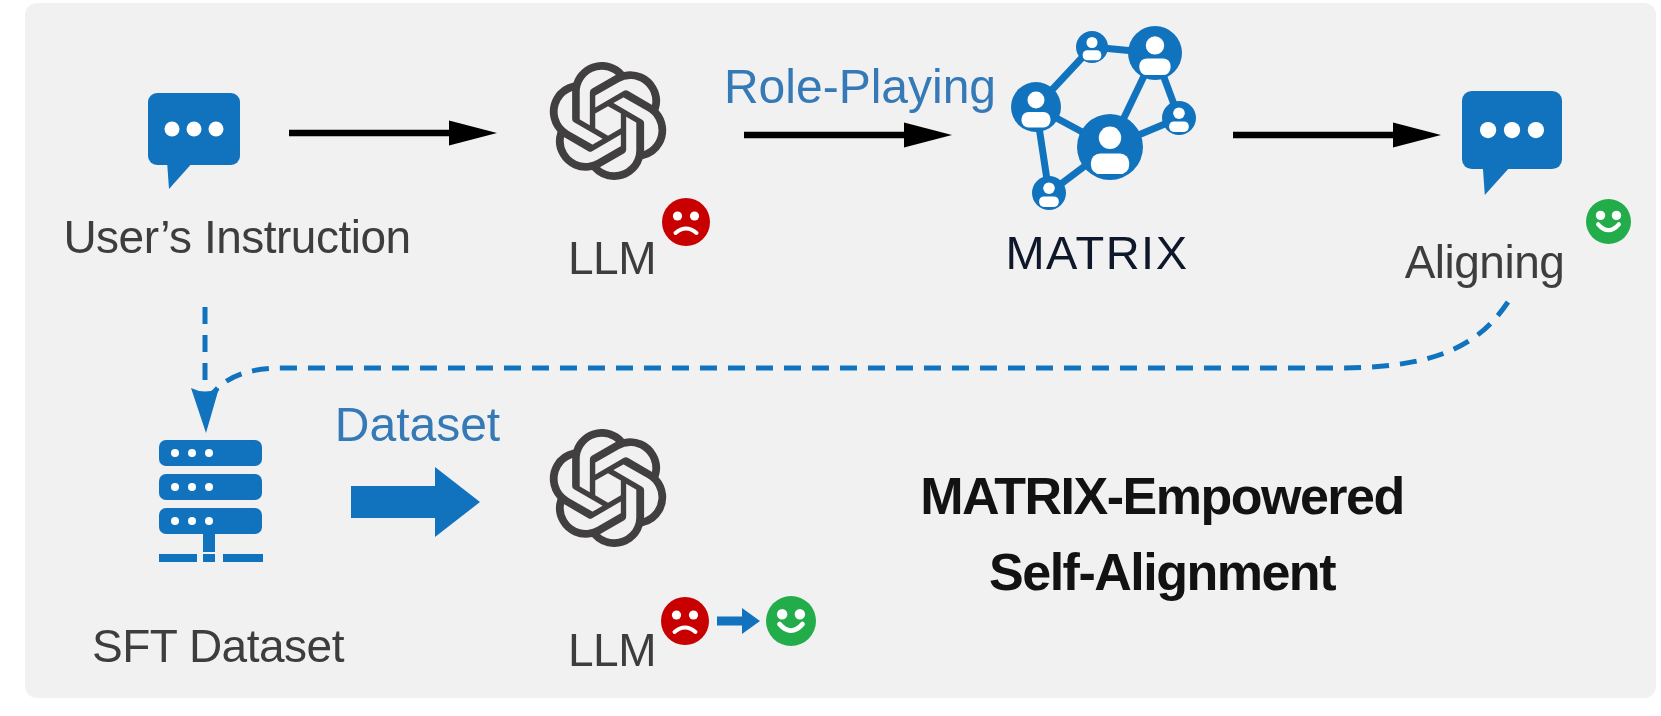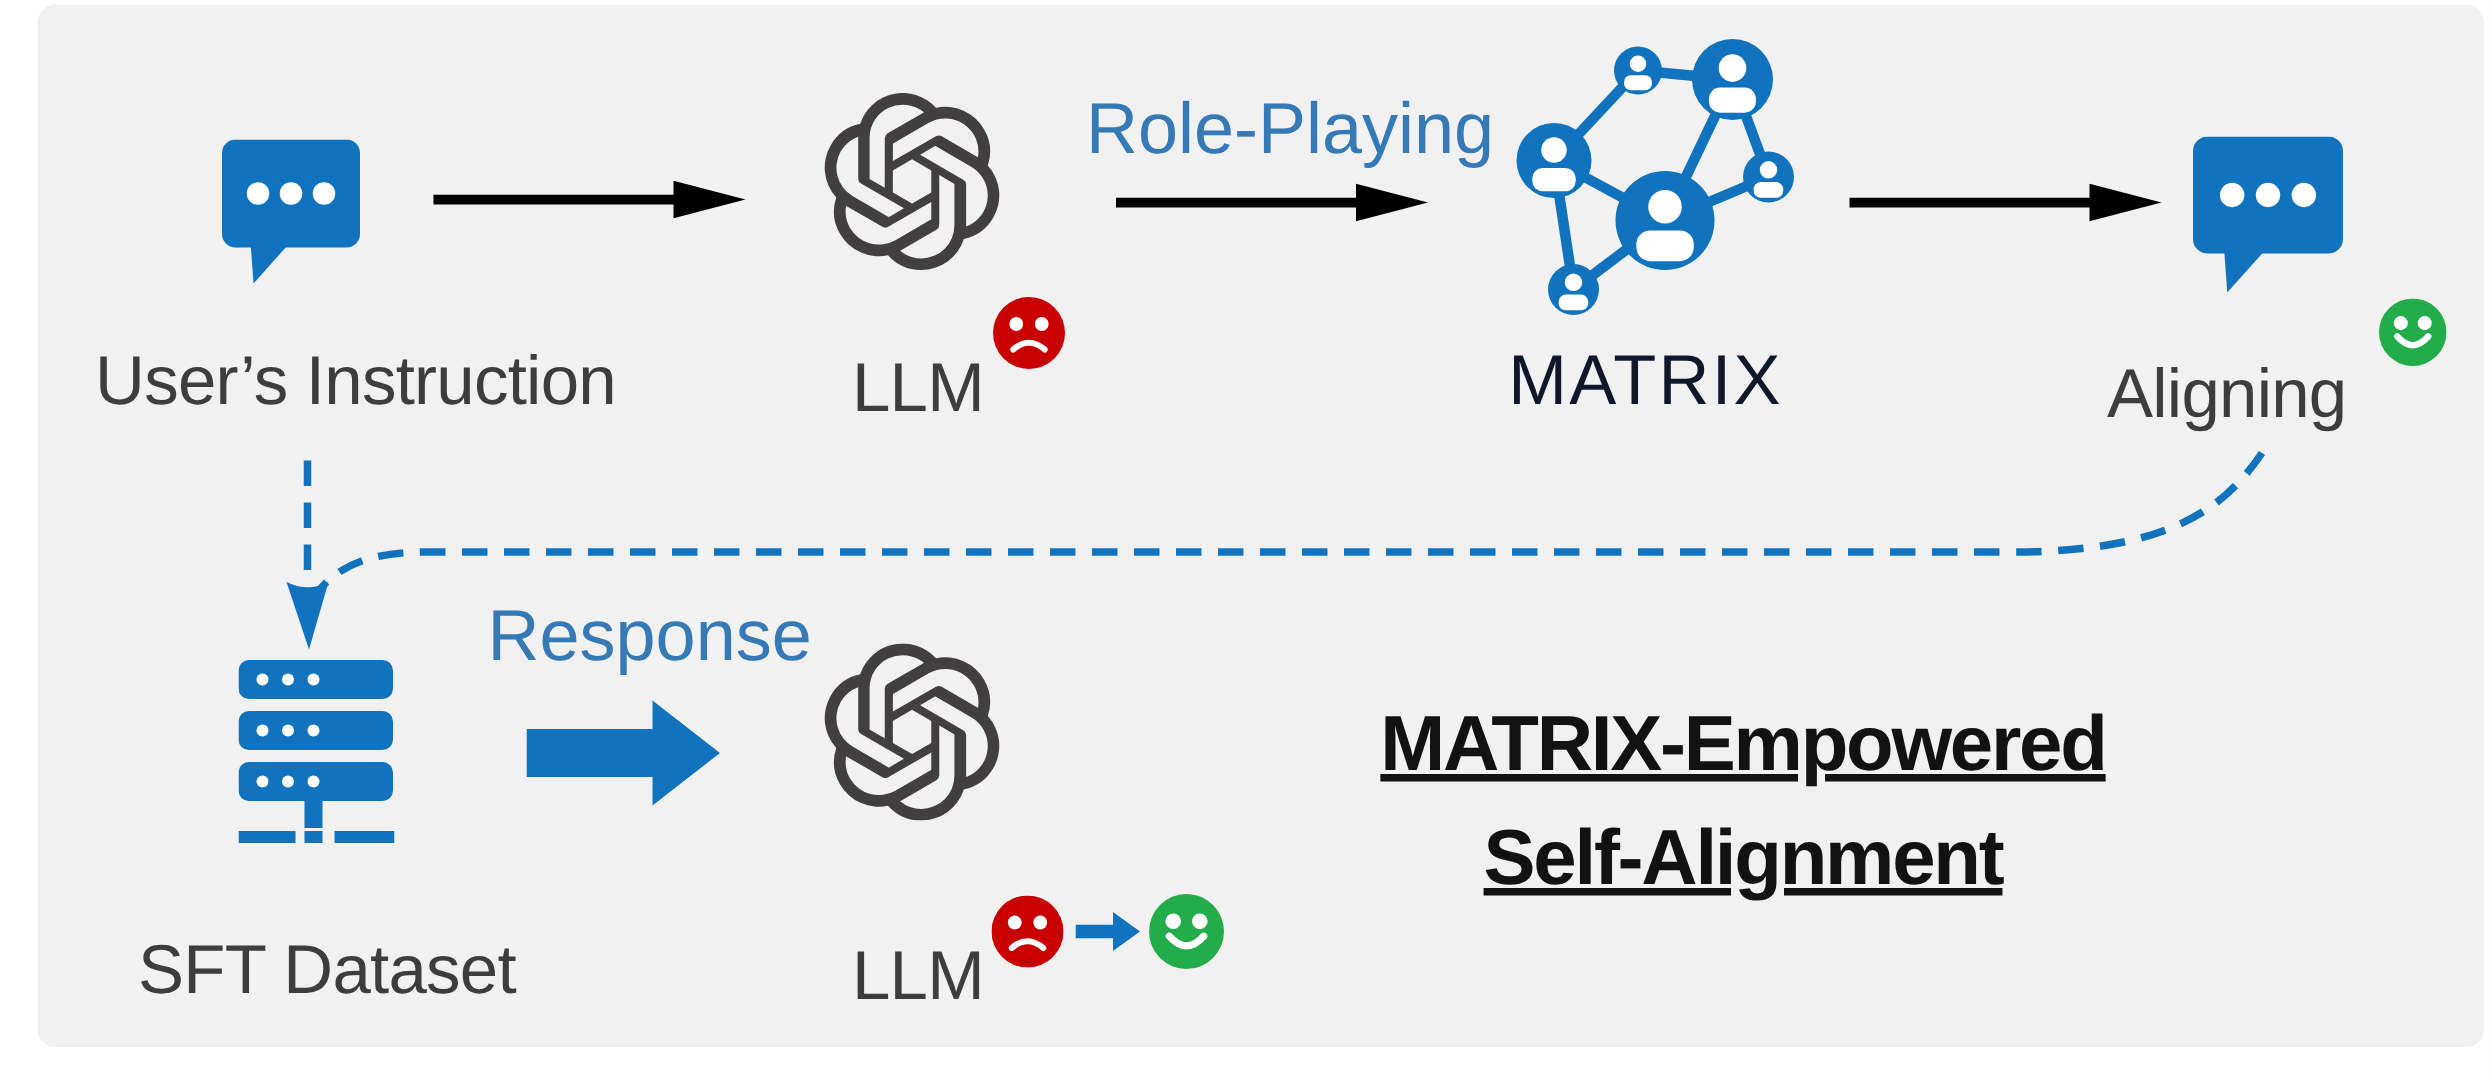--- a/index.html
+++ b/index.html
@@ -16,21 +16,21 @@
   .stage{position:relative;width:1661px;height:716px;background:#ffffff;overflow:hidden;
          font-family:"Liberation Sans", sans-serif;}
   .panel{position:absolute;left:25px;top:3px;width:1631px;height:695px;
          background:var(--panel-bg);border-radius:12px;}
   .abs{position:absolute;}
   .lbl{color:var(--label-gray);font-size:46px;letter-spacing:-0.5px;text-align:center;
        white-space:nowrap;line-height:1.05;}
   .lbl-blue{color:var(--text-blue);font-size:48px;text-align:center;white-space:nowrap;line-height:1.05;}
   .lbl-bold{font-weight:normal;color:#0f172a;letter-spacing:1.5px;}
   .title{color:var(--title-black);font-weight:bold;font-size:52px;letter-spacing:-1.5px;
-         text-align:center;line-height:76px;white-space:nowrap;text-decoration:underline;}
+         text-align:center;line-height:76px;white-space:nowrap;}
   
   .fb{fill:var(--icon-blue);} .sb{stroke:var(--icon-blue);}
   .fw{fill:#ffffff;} .sw{stroke:#ffffff;}
   .fk{fill:var(--arrow-black);} .sk{stroke:var(--arrow-black);}
   .fr{fill:var(--sad-red);} .fg{fill:var(--happy-green);}
   .fdark{fill:#413F3F;}
   .none{fill:none;}
 </style>
 </head>
 <body>
@@ -38,21 +38,21 @@
 <div class="stage">
   <div class="panel"></div>
 
   <svg class="abs" style="left:148px;top:93px;" width="92" height="96" viewBox="0 0 92 96">
     <rect class="fb" x="0" y="0" width="92" height="72" rx="9"></rect>
     <polygon class="fb" points="19,68 46,68 21,96"></polygon>
     <circle class="fw" cx="24" cy="36" r="7.5"></circle>
     <circle class="fw" cx="46" cy="36" r="7.5"></circle>
     <circle class="fw" cx="68" cy="36" r="7.5"></circle>
   </svg>
-  <div class="abs lbl" style="left:30px;top:229px;width:414px;">User’s Instruction</div>
+  <div class="abs lbl" style="left:30px;top:213px;width:414px;">User’s Instruction</div>
 
   <svg class="abs" style="left:286px;top:117px;" width="212" height="32" viewBox="0 0 212 32">
     <line class="sk" x1="3" y1="16" x2="166" y2="16" stroke-width="6.5"></line>
     <polygon class="fk" points="163,3.5 211,16 163,28.5"></polygon>
   </svg>
 
   <svg class="abs" style="left:549px;top:62px;" width="118" height="118" viewBox="0 0 24 24">
     <path class="fdark" d="M22.2819 9.8211a5.9847 5.9847 0 0 0-.5157-4.9108 6.0462 6.0462 0 0 0-6.5098-2.9A6.0651 6.0651 0 0 0 4.9807 4.1818a5.9847 5.9847 0 0 0-3.9977 2.9 6.0462 6.0462 0 0 0 .7427 7.0966 5.98 5.98 0 0 0 .511 4.9107 6.051 6.051 0 0 0 6.5146 2.9001A5.9847 5.9847 0 0 0 13.2599 24a6.0557 6.0557 0 0 0 5.7718-4.2058 5.9894 5.9894 0 0 0 3.9977-2.9001 6.0557 6.0557 0 0 0-.7475-7.0729zm-9.022 12.6081a4.4755 4.4755 0 0 1-2.8764-1.0408l.1419-.0804 4.7783-2.7582a.7948.7948 0 0 0 .3927-.6813v-6.7369l2.02 1.1686a.071.071 0 0 1 .038.052v5.5826a4.504 4.504 0 0 1-4.4945 4.4944zm-9.6607-4.1254a4.4708 4.4708 0 0 1-.5346-3.0137l.142.0852 4.783 2.7582a.7712.7712 0 0 0 .7806 0l5.8428-3.3685v2.3324a.0804.0804 0 0 1-.0332.0615L9.74 19.9502a4.4992 4.4992 0 0 1-6.1408-1.6464zM2.3408 7.8956a4.485 4.485 0 0 1 2.3655-1.9728V11.6a.7664.7664 0 0 0 .3879.6765l5.8144 3.3543-2.0201 1.1685a.0757.0757 0 0 1-.071 0l-4.8303-2.7865A4.504 4.504 0 0 1 2.3408 7.8956zm16.5963 3.8558L13.1038 8.364 15.1192 7.2a.0757.0757 0 0 1 .071 0l4.8303 2.7913a4.4944 4.4944 0 0 1-.6765 8.1042v-5.6772a.79.79 0 0 0-.407-.667zm2.0107-3.0231l-.142-.0852-4.7735-2.7818a.7759.7759 0 0 0-.7854 0L9.409 9.2297V6.8974a.0662.0662 0 0 1 .0284-.0615l4.8303-2.7866a4.4992 4.4992 0 0 1 6.6802 4.66zM8.3065 12.863l-2.02-1.1638a.0804.0804 0 0 1-.038-.0567V6.0742a4.4992 4.4992 0 0 1 7.3757-3.4537l-.142.0805L8.704 5.459a.7948.7948 0 0 0-.3927.6813zm1.0976-2.3654l2.602-1.4998 2.6069 1.4998v2.9994l-2.5974 1.4997-2.6067-1.4997z"></path>
   </svg>
 
@@ -150,21 +150,21 @@
         <circle cx="33" cy="81" r="4"></circle>
         <circle cx="50" cy="81" r="4"></circle>
     </g>
     <rect class="fb" x="44" y="94" width="12" height="18"></rect>
     <rect class="fb" x="0" y="114" width="38" height="8"></rect>
     <rect class="fb" x="44" y="114" width="12" height="8"></rect>
     <rect class="fb" x="64" y="114" width="40" height="8"></rect>
   </svg>
   <div class="abs lbl" style="left:58px;top:622px;width:320px;">SFT Dataset</div>
 
-  <div class="abs lbl-blue" style="left:325px;top:400px;width:185px;">Response</div>
+  <div class="abs lbl-blue" style="left:325px;top:400px;width:185px;">Dataset</div>
   <svg class="abs" style="left:351px;top:466px;" width="130" height="72" viewBox="0 0 130 72">
     <polygon class="fb" points="0,20 84,20 84,1 129,36 84,71 84,52 0,52"></polygon>
   </svg>
 
   <svg class="abs" style="left:549px;top:429px;" width="118" height="118" viewBox="0 0 24 24">
     <path class="fdark" d="M22.2819 9.8211a5.9847 5.9847 0 0 0-.5157-4.9108 6.0462 6.0462 0 0 0-6.5098-2.9A6.0651 6.0651 0 0 0 4.9807 4.1818a5.9847 5.9847 0 0 0-3.9977 2.9 6.0462 6.0462 0 0 0 .7427 7.0966 5.98 5.98 0 0 0 .511 4.9107 6.051 6.051 0 0 0 6.5146 2.9001A5.9847 5.9847 0 0 0 13.2599 24a6.0557 6.0557 0 0 0 5.7718-4.2058 5.9894 5.9894 0 0 0 3.9977-2.9001 6.0557 6.0557 0 0 0-.7475-7.0729zm-9.022 12.6081a4.4755 4.4755 0 0 1-2.8764-1.0408l.1419-.0804 4.7783-2.7582a.7948.7948 0 0 0 .3927-.6813v-6.7369l2.02 1.1686a.071.071 0 0 1 .038.052v5.5826a4.504 4.504 0 0 1-4.4945 4.4944zm-9.6607-4.1254a4.4708 4.4708 0 0 1-.5346-3.0137l.142.0852 4.783 2.7582a.7712.7712 0 0 0 .7806 0l5.8428-3.3685v2.3324a.0804.0804 0 0 1-.0332.0615L9.74 19.9502a4.4992 4.4992 0 0 1-6.1408-1.6464zM2.3408 7.8956a4.485 4.485 0 0 1 2.3655-1.9728V11.6a.7664.7664 0 0 0 .3879.6765l5.8144 3.3543-2.0201 1.1685a.0757.0757 0 0 1-.071 0l-4.8303-2.7865A4.504 4.504 0 0 1 2.3408 7.8956zm16.5963 3.8558L13.1038 8.364 15.1192 7.2a.0757.0757 0 0 1 .071 0l4.8303 2.7913a4.4944 4.4944 0 0 1-.6765 8.1042v-5.6772a.79.79 0 0 0-.407-.667zm2.0107-3.0231l-.142-.0852-4.7735-2.7818a.7759.7759 0 0 0-.7854 0L9.409 9.2297V6.8974a.0662.0662 0 0 1 .0284-.0615l4.8303-2.7866a4.4992 4.4992 0 0 1 6.6802 4.66zM8.3065 12.863l-2.02-1.1638a.0804.0804 0 0 1-.038-.0567V6.0742a4.4992 4.4992 0 0 1 7.3757-3.4537l-.142.0805L8.704 5.459a.7948.7948 0 0 0-.3927.6813zm1.0976-2.3654l2.602-1.4998 2.6069 1.4998v2.9994l-2.5974 1.4997-2.6067-1.4997z"></path>
   </svg>
   <div class="abs lbl" style="left:532px;top:626px;width:160px;">LLM</div>
 
   <svg class="abs" style="left:661px;top:597px;" width="48" height="48" viewBox="0 0 48 48">

